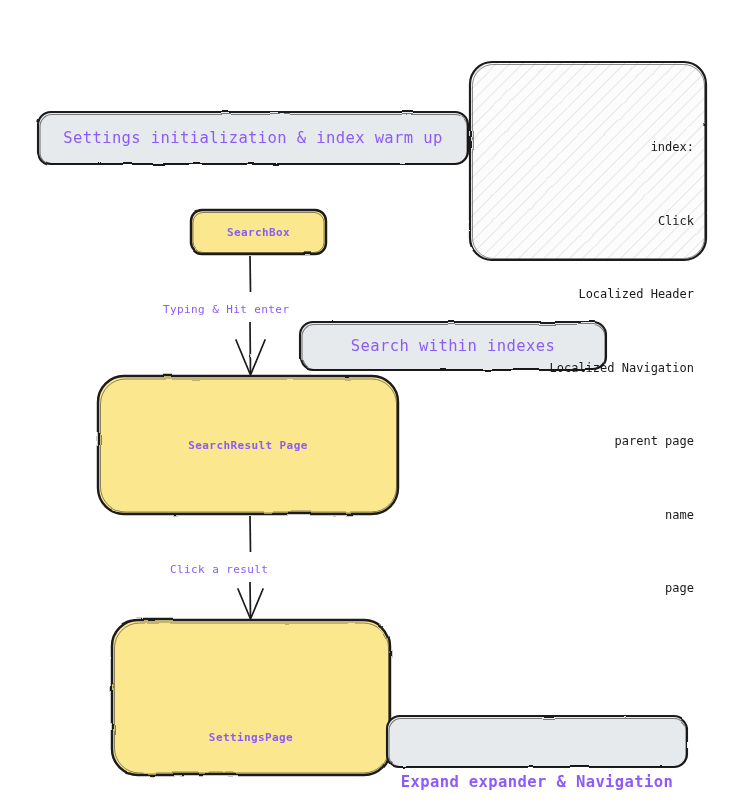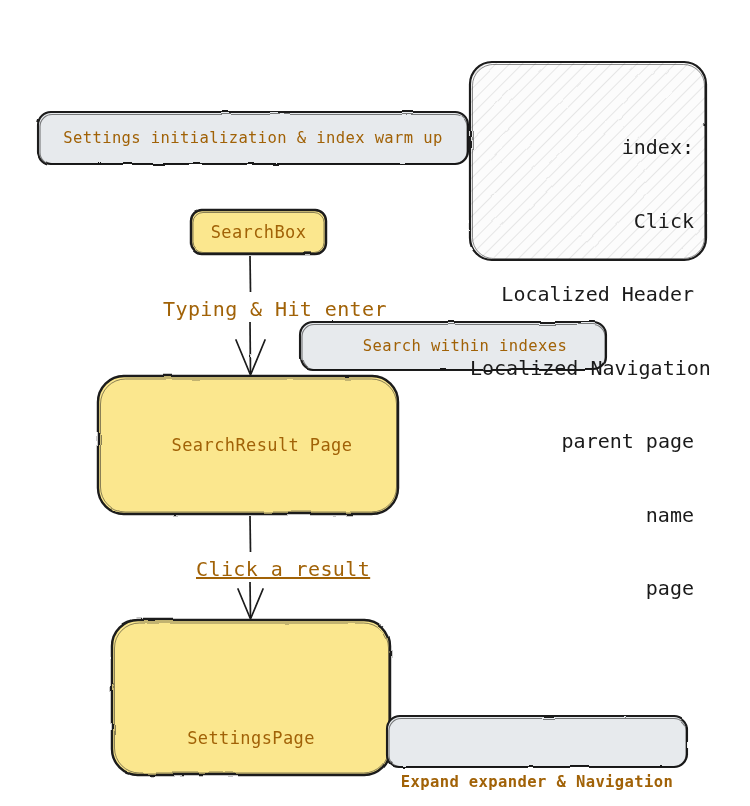--- a/index.html
+++ b/index.html
@@ -22,31 +22,31 @@
     width: 750px;
     height: 806px;
     pointer-events: none;
   }
   .node-label {
     position: absolute;
     display: flex;
     align-items: center;
     justify-content: center;
     text-align: left;
-    color: #a16207;
+    color: #8b5cf6;
     white-space: pre;
     pointer-events: none;
   }
-  .lbl-yellow   { font-size: 17px; letter-spacing: 0.4px; }
+  .lbl-yellow   { font-size: 11px; letter-spacing: 0.4px; font-weight: bold; }
   .lbl-gray     { font-size: 15.5px; letter-spacing: 0.4px; }
-  .lbl-edge     { font-size: 20px; letter-spacing: 0.4px; }
+  .lbl-edge     { font-size: 11px; letter-spacing: 0.4px; }
   .index-text {
     position: absolute;
     text-align: right;
-    font-size: 20px;
+    font-size: 12px;
     line-height: 24.5px;
     color: #1a1a1a;
     white-space: pre;
     pointer-events: none;
   }
 </style>
 </head>
 <body>
 
 <div id="canvas">
@@ -128,23 +128,23 @@
     <div>Localized Navigation</div>
     <div>parent page</div>
     <div>name</div>
     <div>page</div>
   </div>
 
   <div class="node-label lbl-yellow" style="left:191px; top:210px; width:135px; height:44px;">SearchBox</div>
 
   <div class="node-label lbl-edge" style="left:163px; top:299px; width:210px; height:20px; justify-content:flex-start;">Typing &amp; Hit enter</div>
 
-  <div class="node-label lbl-gray" style="left:300px; top:322px; width:306px; height:48px;margin-left:12px;">Search within indexes</div>
+  <div class="node-label lbl-gray" style="left:300px; top:322px; width:306px; height:48px;">Search within indexes</div>
 
-  <div class="node-label lbl-yellow" style="left:112px; top:376px; width:300px; height:138px;">SearchResult Page</div>
+  <div class="node-label lbl-yellow" style="left:98px; top:376px; width:300px; height:138px;">SearchResult Page</div>
 
-  <div class="node-label lbl-edge" style="left:196px; top:559px; width:180px; height:20px; justify-content:flex-start;text-decoration:underline;">Click a result</div>
+  <div class="node-label lbl-edge" style="left:170px; top:559px; width:180px; height:20px; justify-content:flex-start;">Click a result</div>
 
   <div class="node-label lbl-yellow" style="left:112px; top:620px; width:278px; height:155px;margin-top:40px;">SettingsPage</div>
 
   <div class="node-label lbl-gray" style="left:387px; top:756px; width:300px; height:52px;font-weight:bold;">Expand expander &amp; Navigation</div>
 
 </div>
 
 </body></html>

